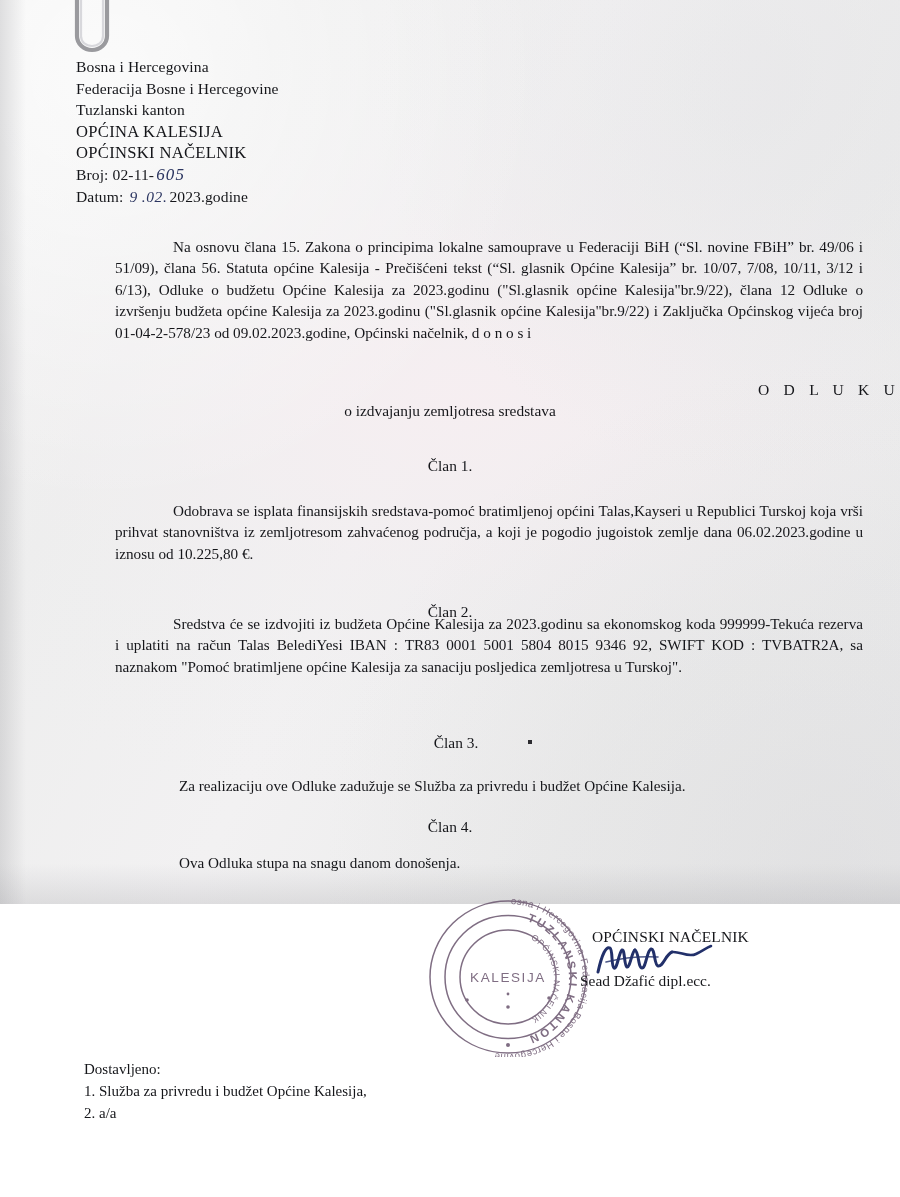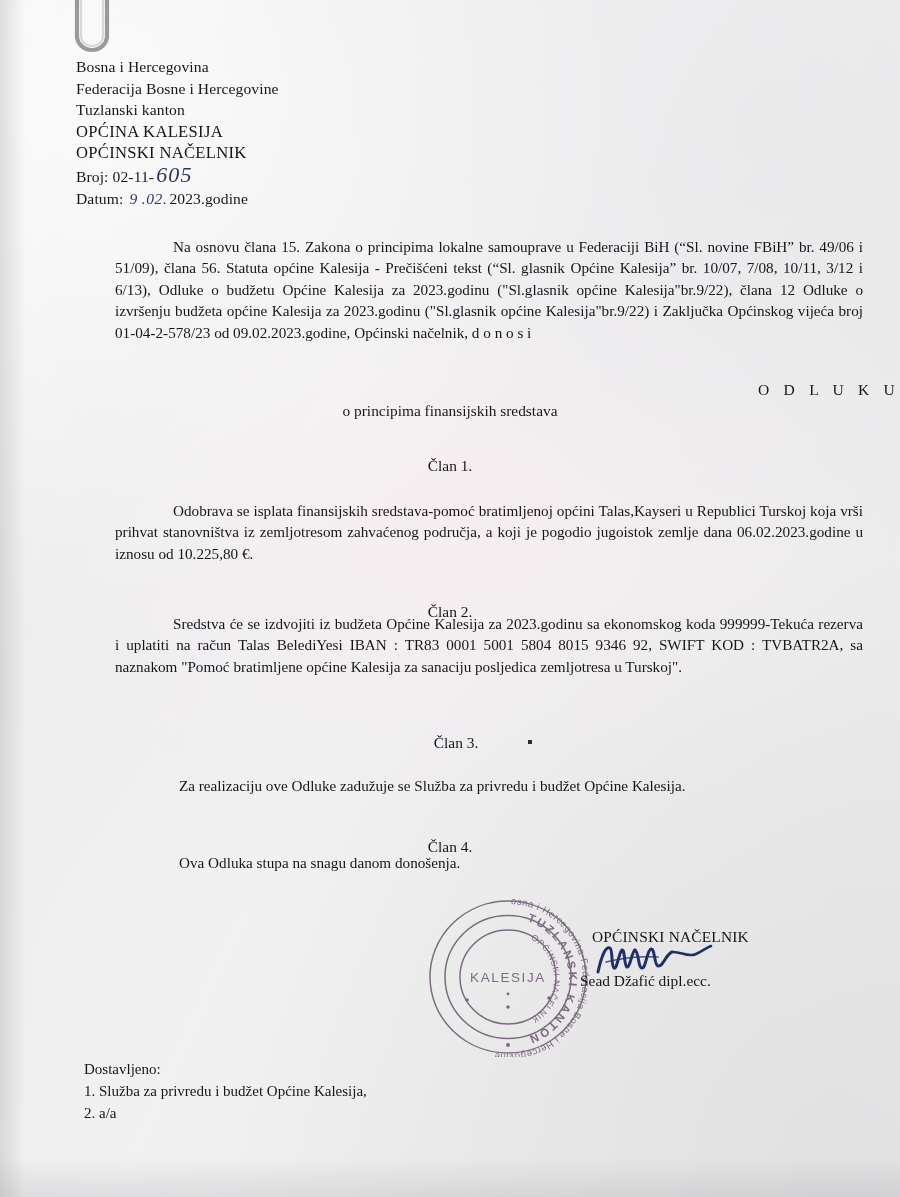--- a/index.html
+++ b/index.html
@@ -4,21 +4,21 @@
 <style>
   html,body{margin:0;padding:0;}
   body{
     width:900px;height:1197px;
     background:#ffffff;
     font-family:"Liberation Serif", serif;
     overflow:hidden;
   }
   .page{
     position:relative;
-    width:900px;height:1197px;
+    width:900px;height:904px;
     background:
       radial-gradient(ellipse 700px 420px at 52% 44%, rgba(246,238,241,0.95) 0%, rgba(241,238,240,0.55) 48%, rgba(237,237,238,0.12) 72%, rgba(236,236,237,0) 100%),
       linear-gradient(115deg,#f3f3f3 0%,#eeeeee 22%,#f2f1f2 46%,#ececec 72%,#e9e9ea 100%);
     color:#15161a;
   }
   
   .grain{
     position:absolute;inset:0;
     background:
       radial-gradient(circle at 12% 8%, rgba(255,255,255,0.7), rgba(255,255,255,0) 38%),
@@ -45,21 +45,21 @@
     position:absolute;left:76px;top:56px;
     font-size:15.6px;line-height:21.6px;
     letter-spacing:0.1px;
   }
   .hdr div{white-space:nowrap;}
   .hdr .caps{font-size:16.6px;letter-spacing:0.3px;}
   .ink{
     font-family:"Liberation Serif", serif;
     color:#2b3560;
     font-style:italic;
-    font-size:22px;
+    font-size:17px;
     letter-spacing:1.2px;
     padding:0 2px;
   }
   .ink.sm{font-size:15.5px;letter-spacing:0.6px;}
 
   .body-p{
     position:absolute;
     font-size:15.2px;
     line-height:21.4px;
     text-align:justify;
@@ -133,33 +133,33 @@
     </div>
     <div>
       <span>Datum:</span>
       <span class="ink sm">9</span><span class="ink sm">.02.</span><span>2023.godine</span>
     </div>
   </div>
 
   <div class="body-p indent" style="left:76px;top:236px;width:748px;">Na osnovu člana 15. Zakona o principima lokalne samouprave u Federaciji BiH (“Sl. novine FBiH” br. 49/06 i 51/09), člana 56. Statuta općine Kalesija - Prečišćeni tekst (“Sl. glasnik Općine Kalesija” br. 10/07, 7/08, 10/11, 3/12 i 6/13), Odluke o budžetu Općine Kalesija za 2023.godinu ("Sl.glasnik općine Kalesija"br.9/22), člana 12 Odluke o izvršenju budžeta općine Kalesija za 2023.godinu ("Sl.glasnik općine Kalesija"br.9/22) i Zaključka Općinskog vijeća broj 01-04-2-578/23 od 09.02.2023.godine, Općinski načelnik, d o n o s i</div>
 
   <div class="odluku-t">O D L U K U</div>
-  <div class="odluku-s">o principima finansijskih sredstava</div>
+  <div class="odluku-s">o izdvajanju zemljotresa sredstava</div>
 
   <div class="clan" style="top:457px;">Član 1.</div>
   <div class="body-p indent" style="left:76px;top:500px;width:748px;">Odobrava se isplata finansijskih sredstava-pomoć bratimljenoj općini Talas,Kayseri u Republici Turskoj koja vrši prihvat stanovništva iz zemljotresom zahvaćenog područja, a koji je pogodio jugoistok zemlje dana 06.02.2023.godine u iznosu od 10.225,80 €.</div>
 
   <div class="clan" style="top:571px;margin-top:32px;">Član 2.</div>
   <div class="body-p indent" style="left:76px;top:613px;width:748px;">Sredstva će se izdvojiti iz budžeta Općine Kalesija za 2023.godinu sa ekonomskog koda 999999-Tekuća rezerva i uplatiti na račun Talas BelediYesi IBAN : TR83 0001 5001 5804 8015 9346 92, SWIFT KOD : TVBATR2A, sa naznakom "Pomoć bratimljene općine Kalesija za sanaciju posljedica zemljotresa u Turskoj".</div>
 
   <div class="clan" style="top:734px;padding-left:12px;">Član 3.</div>
   <div class="dot-mark"></div>
   <div class="body-p" style="left:140px;top:775px;width:690px;text-align:left;">Za realizaciju ove Odluke zadužuje se Služba za privredu i budžet Općine Kalesija.</div>
 
-  <div class="clan" style="top:818px;margin-top:20px;">Član 4.</div>
+  <div class="clan" style="top:818px;">Član 4.</div>
   <div class="body-p" style="left:140px;top:852px;width:690px;text-align:left;">Ova Odluka stupa na snagu danom donošenja.</div>
 
   <svg class="stamp" viewBox="0 0 168 162">
     <defs>
       <path id="r1" d="M84,84 m0,-75 a75,75 0 1,1 -0.1,0"></path>
       <path id="r2" d="M84,84 m0,-61 a61,61 0 1,1 -0.1,0"></path>
       <path id="r3" d="M84,84 m0,-46 a46,46 0 1,1 -0.1,0"></path>
       <path id="r4" d="M84,84 m0,-62 a62,62 0 1,0 -0.1,0"></path>
     </defs>
     <g fill="none" stroke="#6e5a72" stroke-width="1.5">

